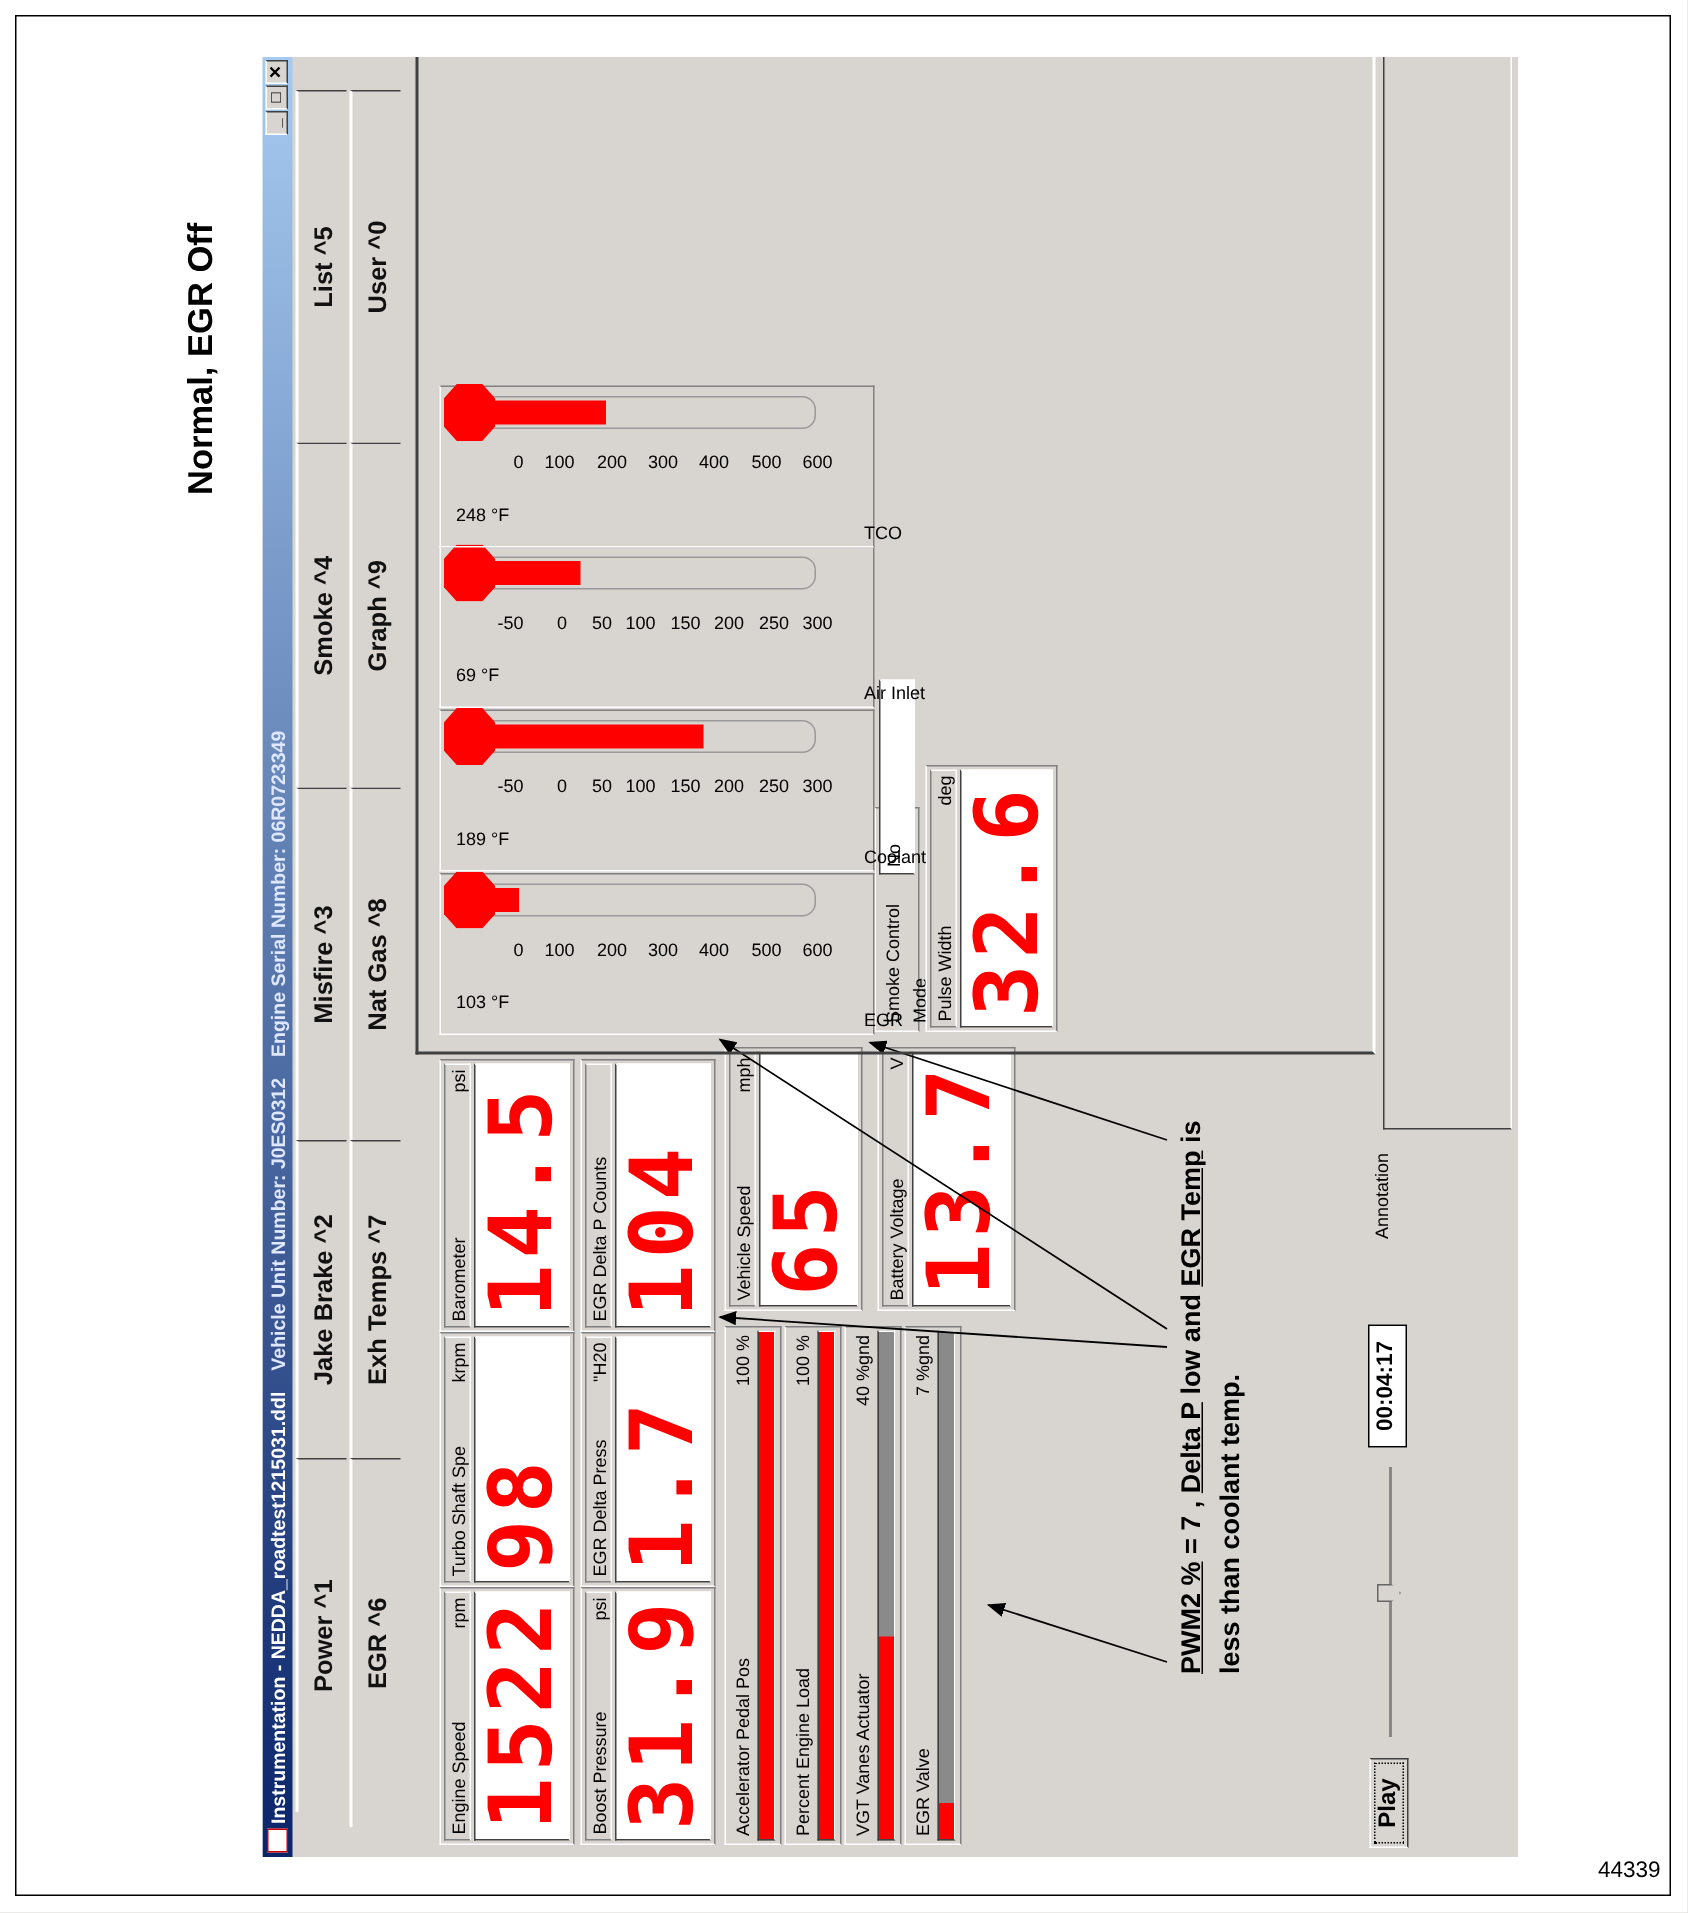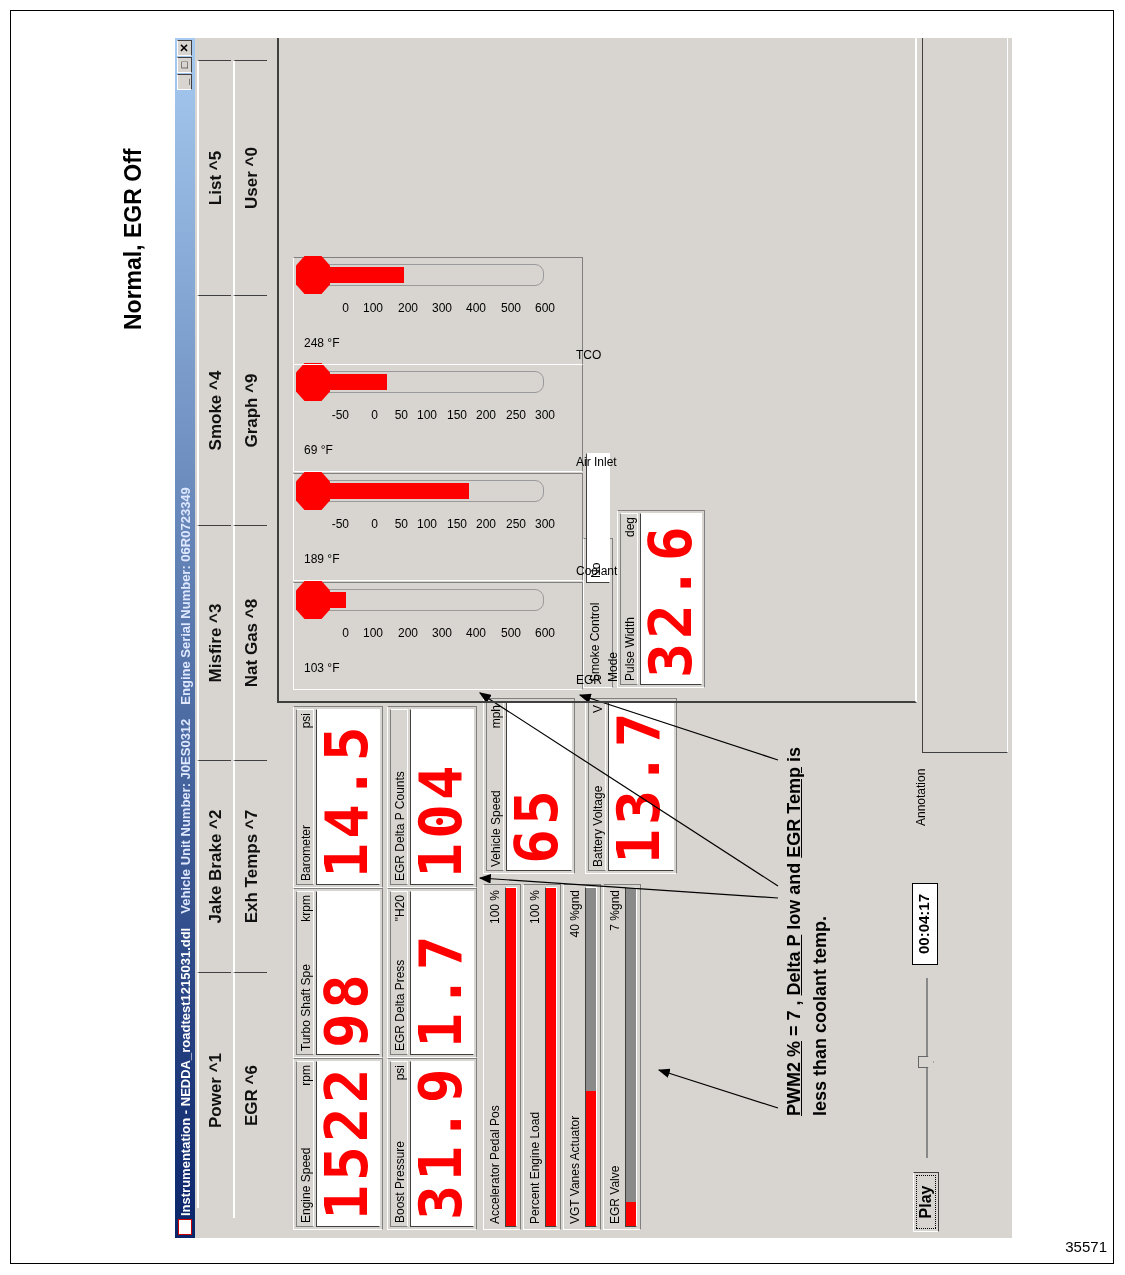--- a/index.html
+++ b/index.html
@@ -37,21 +37,21 @@
   .annot-box { position:absolute; left:485px; top:14px; width:720px; height:86px; border:1px solid; border-color:#404040 #fff #fff #404040; box-sizing:border-box; }
   .note { position:absolute; font-weight:bold; font-size:18px; line-height:26px; white-space:nowrap; }
   .note u { text-decoration:underline; }
   svg.arrows { position:absolute; left:0; top:0; }
 </style>
 </head>
 <body>
 
 <div class="frame"></div>
 <div class="caption">Normal, EGR Off</div>
-<div class="figno">35571</div>
+<div class="figno">44339</div>
 
 <div class="app">
   <div class="titlebar">
     <span class="appicon"></span>
     <span class="t">Instrumentation - NEDDA_roadtest1215031.ddl</span>
     <span class="t2">Vehicle Unit Number: J0ES0312</span>
     <span class="t2">Engine Serial Number: 06R0723349</span>
     <div class="wbtns">
       <div class="wbtn">_</div>
       <div class="wbtn">□</div>

